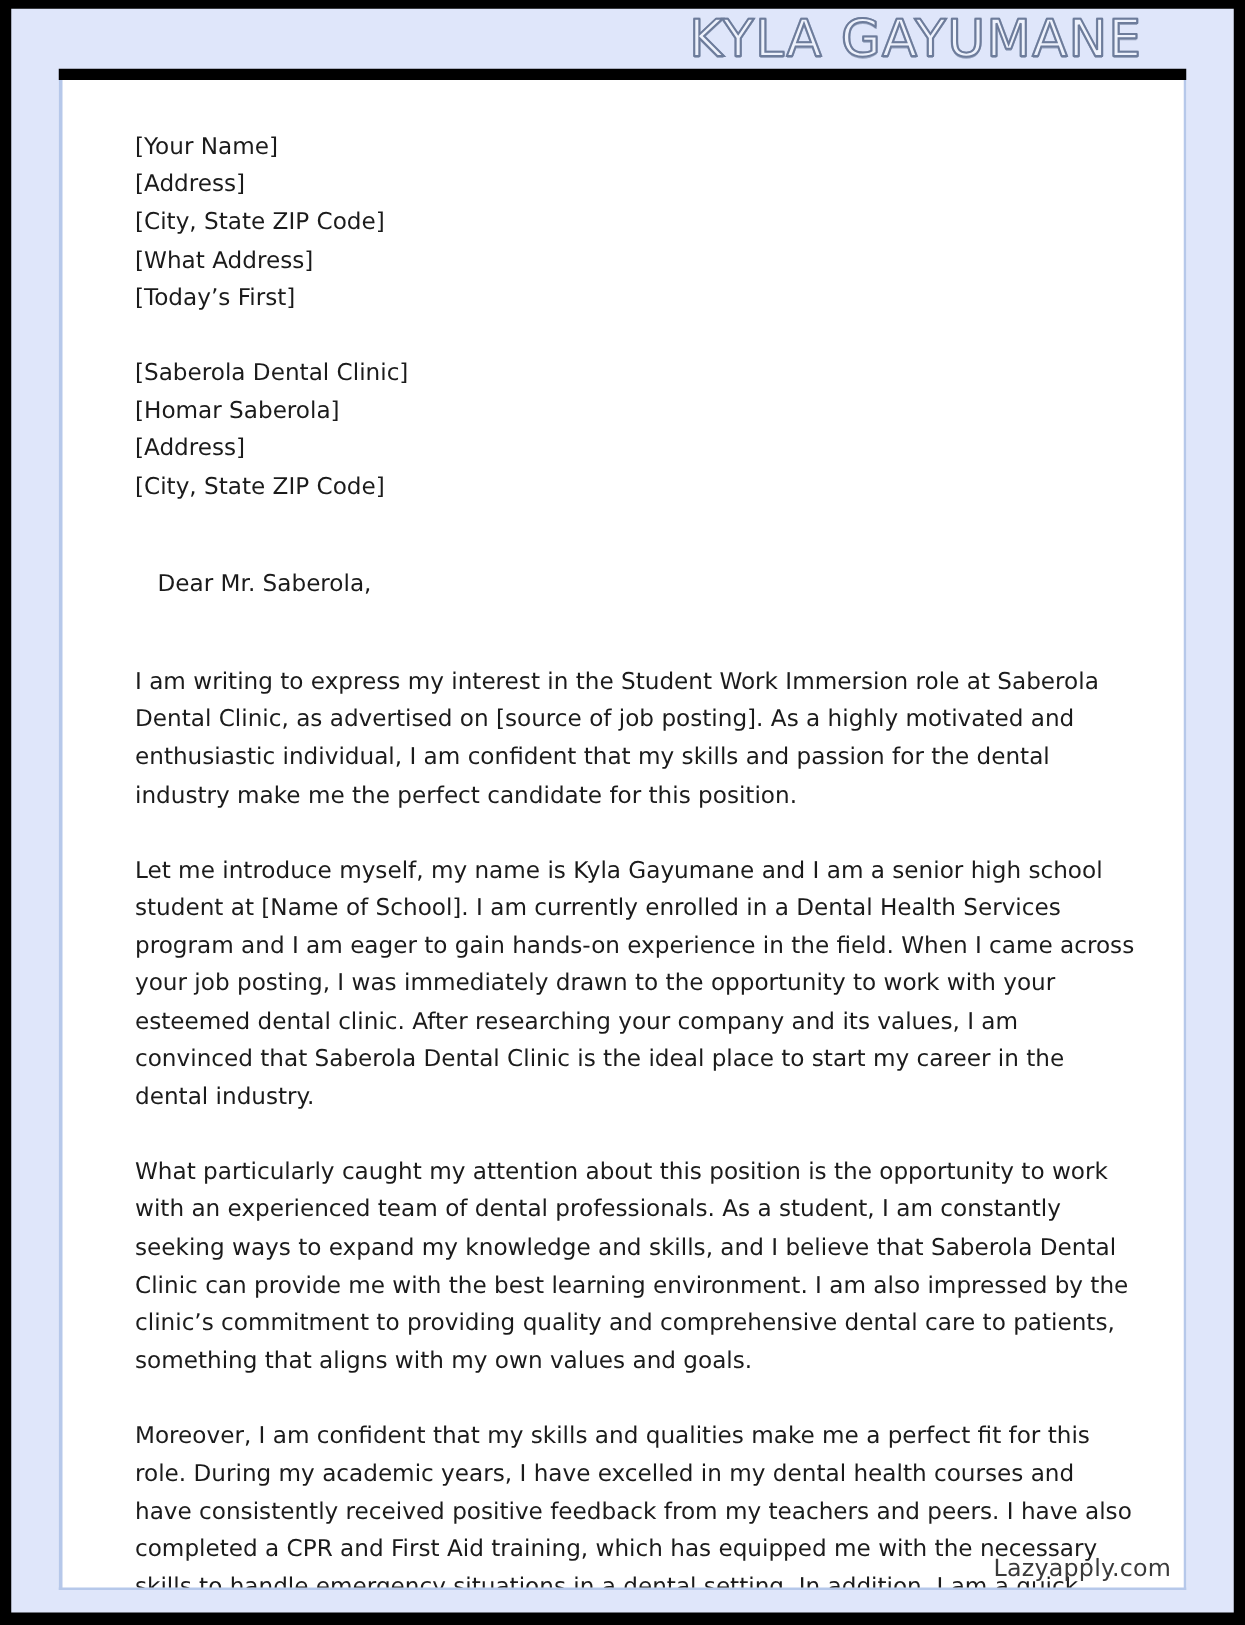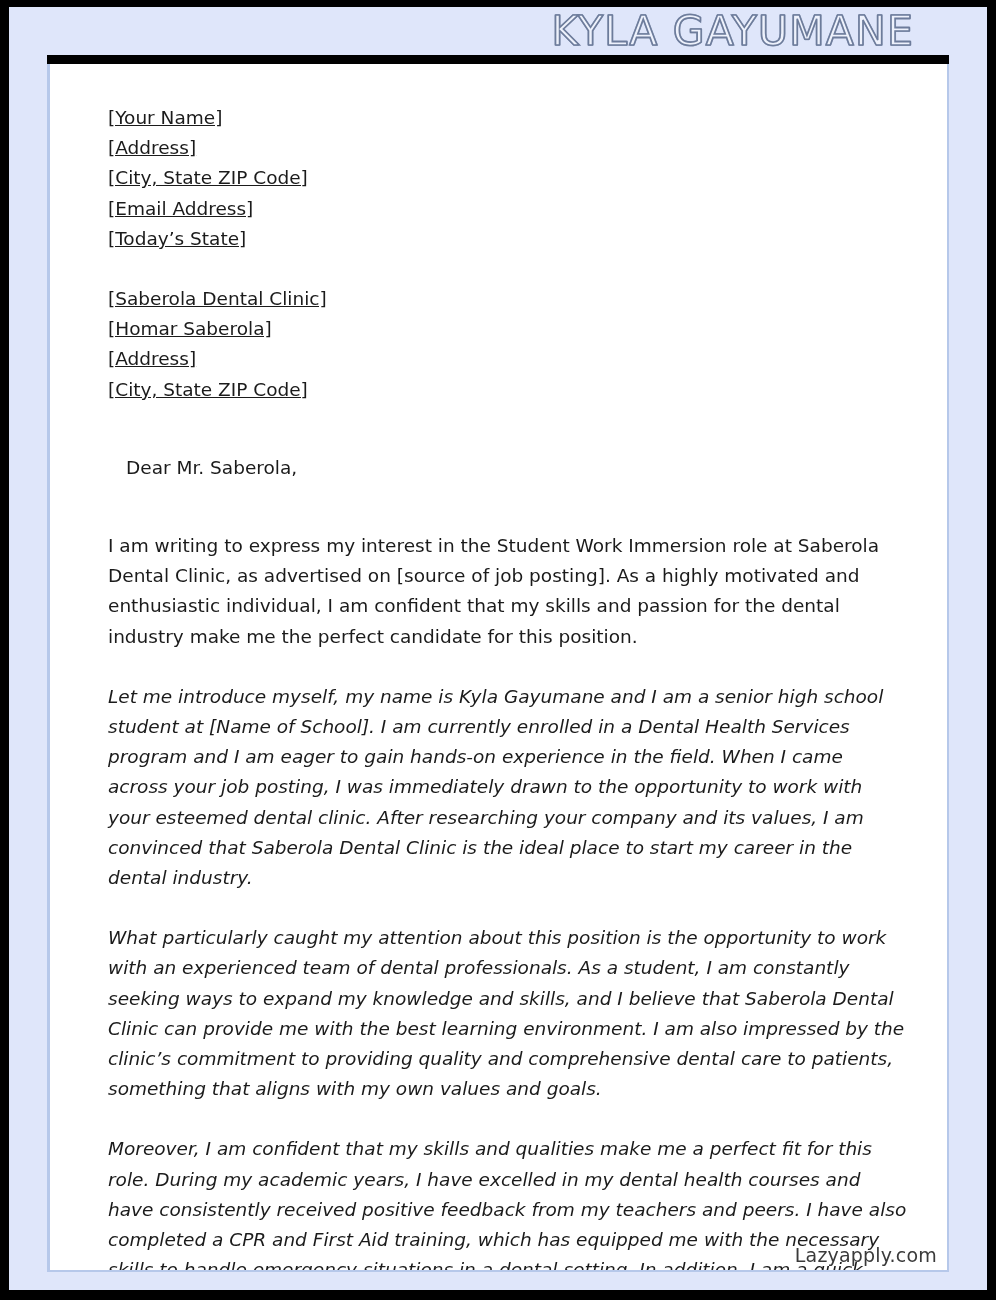--- a/index.html
+++ b/index.html
@@ -92,31 +92,29 @@
     top: 39px;
     width: 800px;
     font-family: "DejaVu Sans", sans-serif;
     font-size: 18.5px;
     line-height: 30.2px;
     color: #1b1b1b;
   }
 
   .addr-line {
     white-space: nowrap;
-    text-decoration: underline;
   }
   .block-gap {
     height: 30px;
   }
   .para {
     margin: 0;
   }
   .para + .para {
     margin-top: 30px;
-    font-style: italic;
   }
   .salutation {
     margin: 18px;
   }
 
   
   .watermark {
     position: absolute;
     right: 10px;
     bottom: 4px;
@@ -139,22 +137,22 @@
 
     <div class="title-rule"></div>
 
     <div class="letter-sheet">
       <div class="letter-body">
 
         <div>
           <div class="addr-line">[Your Name]</div>
           <div class="addr-line">[Address]</div>
           <div class="addr-line">[City, State ZIP Code]</div>
-          <div class="addr-line">[Email Address]</div>
-          <div class="addr-line">[Today’s State]</div>
+          <div class="addr-line">[What Address]</div>
+          <div class="addr-line">[Today’s First]</div>
         </div>
 
         <div class="block-gap"></div>
 
         <div>
           <div class="addr-line">[Saberola Dental Clinic]</div>
           <div class="addr-line">[Homar Saberola]</div>
           <div class="addr-line">[Address]</div>
           <div class="addr-line">[City, State ZIP Code]</div>
         </div>

